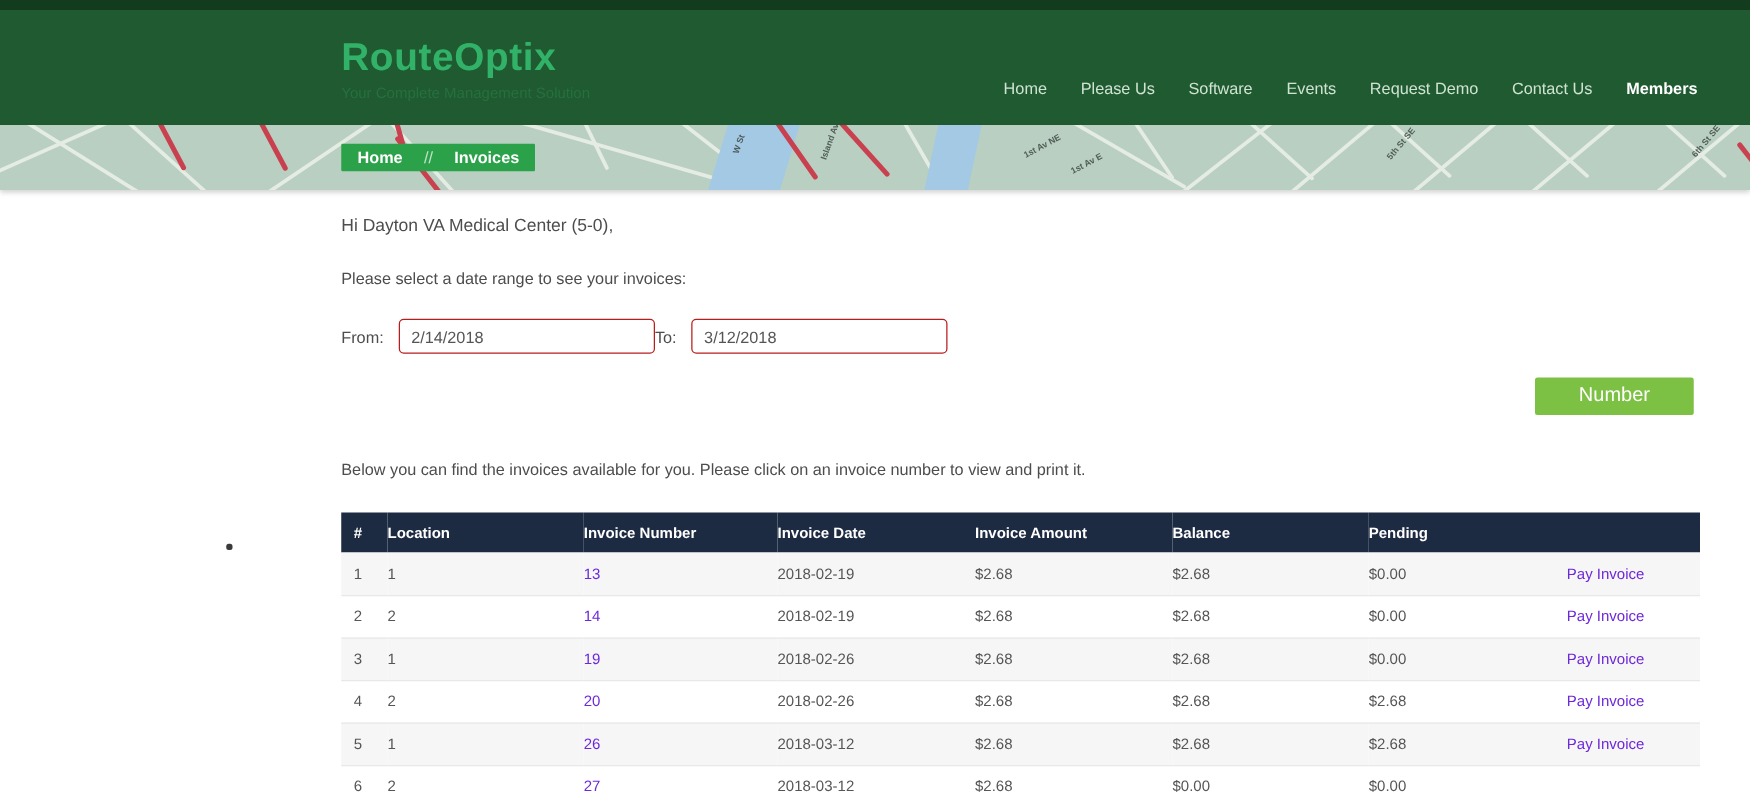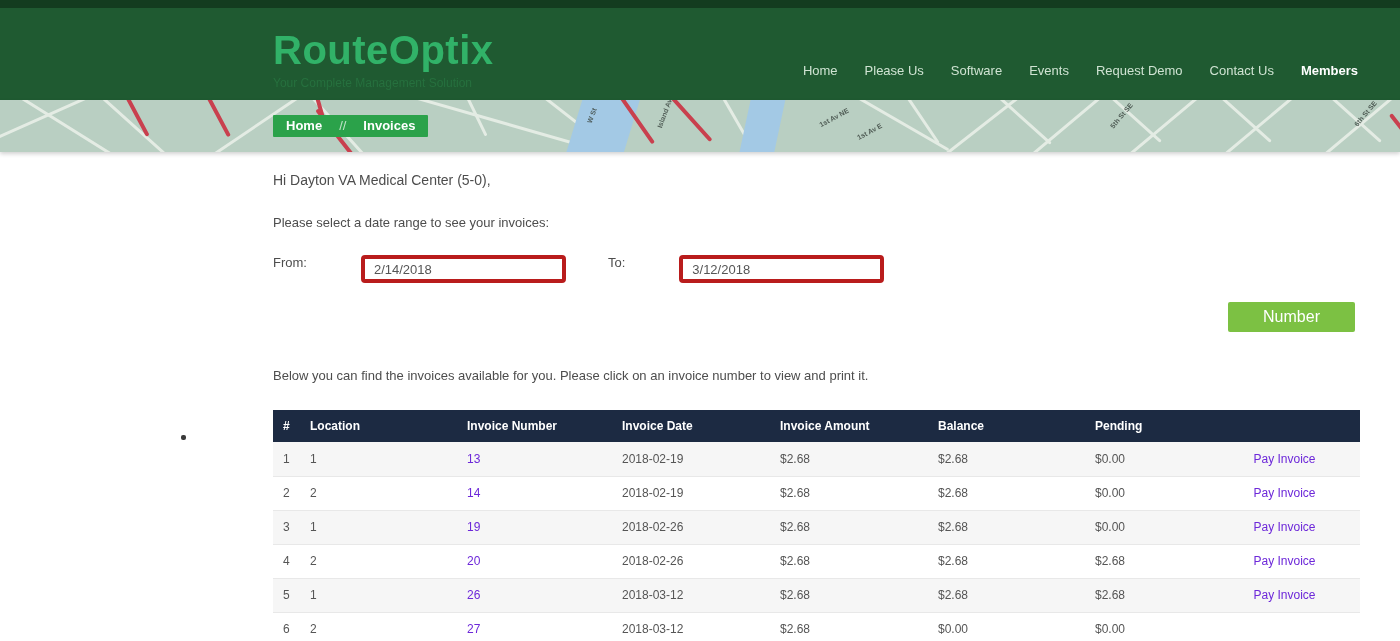--- a/index.html
+++ b/index.html
@@ -4,21 +4,21 @@
 <style>
   * { margin:0; padding:0; box-sizing:border-box; }
   html,body { width:1400px; height:641px; overflow:hidden; background:#fff;
     font-family:"Liberation Sans","DejaVu Sans",sans-serif; }
   #page { position:relative; width:1400px; height:641px; background:#fff; }
 
   
   .top-strip { height:8px; background:#133c1f; }
   .site-header { position:relative; height:92px; background:#1f5a31; }
   .logo-block { position:absolute; left:273px; top:20px; }
-  .logo { font-size:40px; font-weight:bold; color:#31b268; letter-spacing:.5px; }
+  .logo { font-size:31px; font-weight:bold; color:#31b268; letter-spacing:.5px; }
   .tagline { font-size:12px; color:#26703e; margin-top:3px; }
   .main-nav { position:absolute; right:42px; bottom:22px; display:flex; gap:27px; }
   .main-nav a { text-decoration:none; font-size:13px; color:#cfe3d2; cursor:pointer; }
   .main-nav a.active { color:#ffffff; font-weight:bold; }
 
   
   .map-band { position:relative; height:52px; background:#b9cfc2; overflow:hidden;
     box-shadow:0 2px 4px rgba(0,0,0,.18); }
   .road { position:absolute; background:#eef3ee; height:4px; border-radius:2px; }
   .road.thin { height:3px; background:#e4ecE4; background:#e4ece4; }
@@ -31,23 +31,23 @@
   .breadcrumb span { font-size:13px; font-weight:bold; color:#ffffff; }
   .breadcrumb .sep { color:#bfe4c8; font-weight:normal; }
   .breadcrumb .crumb-link { cursor:pointer; }
 
   
   .content { position:relative; padding:0 40px 0 273px; color:#4d4d4d; }
   .greeting { margin-top:20px; font-size:14px; }
   .date-prompt { margin-top:27px; font-size:13px; }
   .stray-dot { position:absolute; left:181px; top:263px; width:5px; height:5px;
     border-radius:2px; background:#3a3a3a; }
-  .form-row { margin-top:25px; display:flex; align-items:flex-start; font-size:13px;gap:42px; }
+  .form-row { margin-top:25px; display:flex; align-items:center; font-size:13px; }
   .form-row label { margin-right:12px; }
-  .form-row input { width:205px; height:28px; border:4px solid #b91c1c; border-radius:4px;
+  .form-row input { width:205px; height:28px; border:1px solid #b91c1c; border-radius:4px;
     padding:0 9px; font-size:13px; color:#555; font-family:inherit; outline:none; }
   .form-row .to-label { }
   .search-btn { position:absolute; left:1228px; top:302px; width:127px; height:30px;
     background:#7cc143; border:none; color:#fff; font-size:16px; font-family:inherit;
     cursor:pointer; border-radius:2px; }
   .table-intro { margin-top:85px; font-size:13px; }
 
   
   .invoice-table { margin-top:27px; width:1087px; border-collapse:collapse; font-size:12px; }
   .invoice-table thead tr { background:#1c2a42; }

